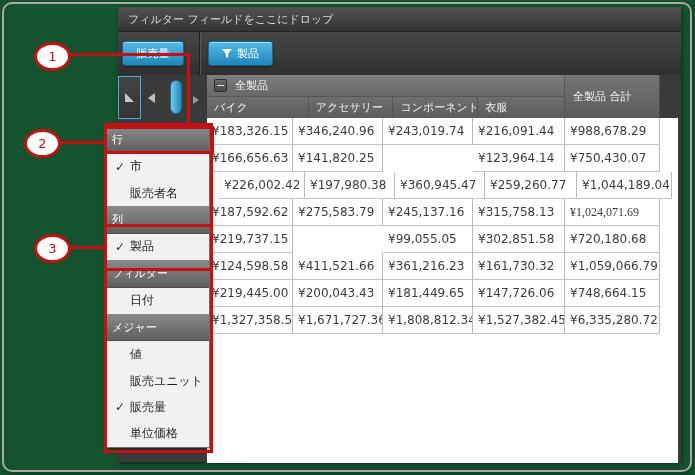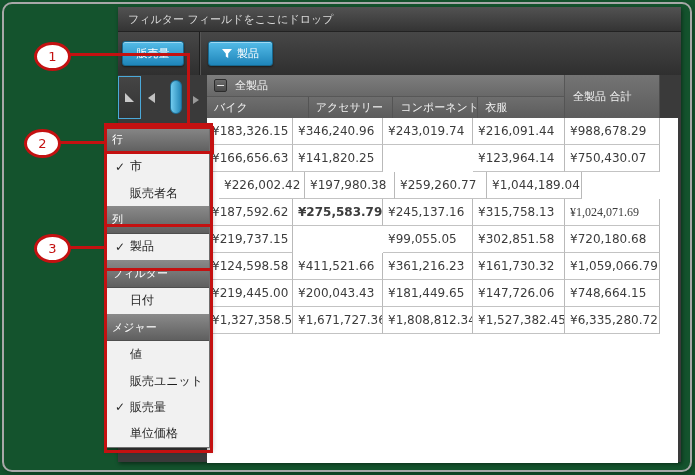--- a/index.html
+++ b/index.html
@@ -137,26 +137,27 @@
           <div class="trow">
             <div class="tcell" style="width: 86px;">¥166,656.63</div>
             <div class="tcell" style="width: 90px;">¥141,820.25</div>
             <div class="tcell" style="width: 90px; margin-top: 48px;">¥317,989.05</div>
             <div class="tcell" style="width: 92px;">¥123,964.14</div>
             <div class="tcell" style="width: 95px;">¥750,430.07</div>
           </div>
           <div class="trow">
             <div class="tcell" style="width: 86px; margin-left: 12px;">¥226,002.42</div>
             <div class="tcell" style="width: 90px;">¥197,980.38</div>
+            <div class="tcell" style="width: 90px;">¥360,945.47</div>
             <div class="tcell" style="width: 92px;">¥259,260.77</div>
             <div class="tcell" style="width: 95px;">¥1,044,189.04</div>
           </div>
           <div class="trow">
             <div class="tcell" style="width: 86px;">¥187,592.62</div>
-            <div class="tcell" style="width: 90px; font-weight: bold;">¥275,583.79</div>
+            <div class="tcell" style="width: 90px;">¥275,583.79</div>
             <div class="tcell" style="width: 90px;">¥245,137.16</div>
             <div class="tcell" style="width: 92px;">¥315,758.13</div>
             <div class="tcell" style="width: 95px; font-family: Liberation Serif, serif;">¥1,024,071.69</div>
           </div>
           <div class="trow">
             <div class="tcell" style="width: 86px;">¥219,737.15</div>
             <div class="tcell" style="width: 90px; margin-top: 35px;">¥98,536.89</div>
             <div class="tcell" style="width: 90px;">¥99,055.05</div>
             <div class="tcell" style="width: 92px;">¥302,851.58</div>
             <div class="tcell" style="width: 95px;">¥720,180.68</div>

